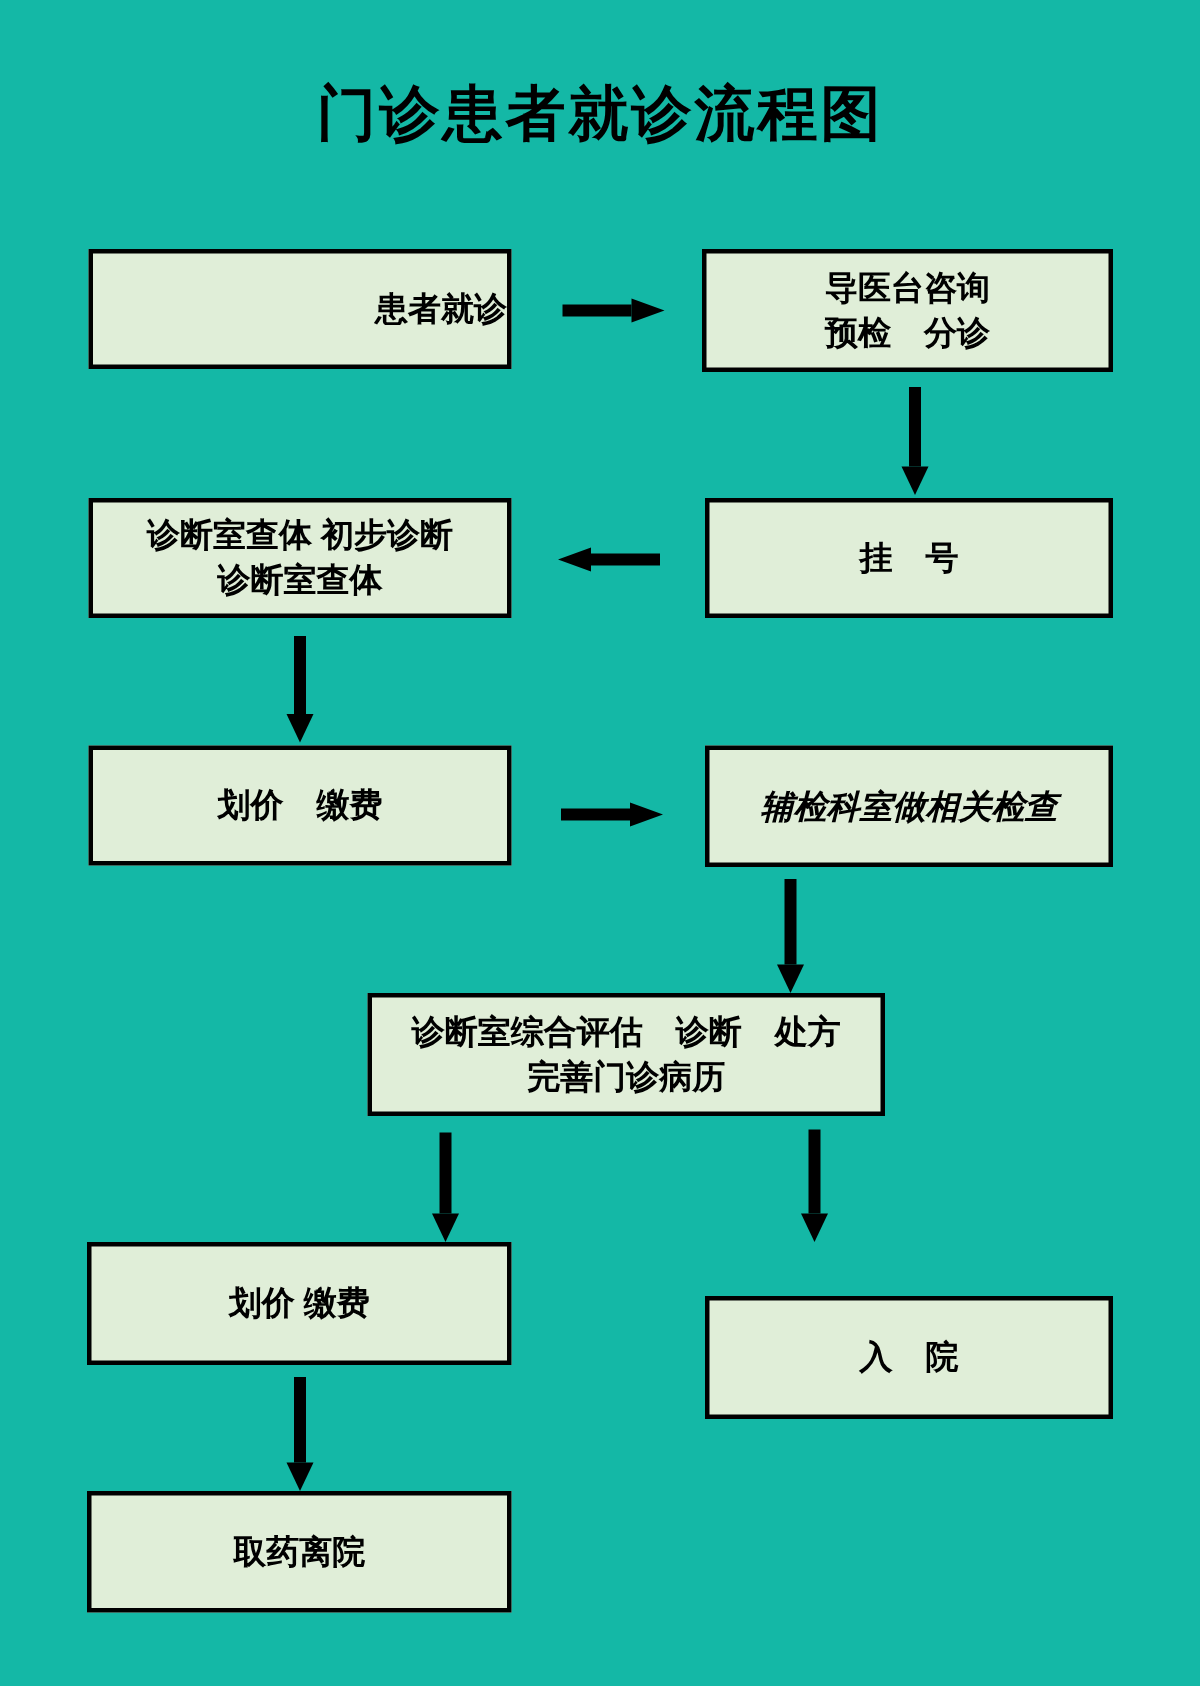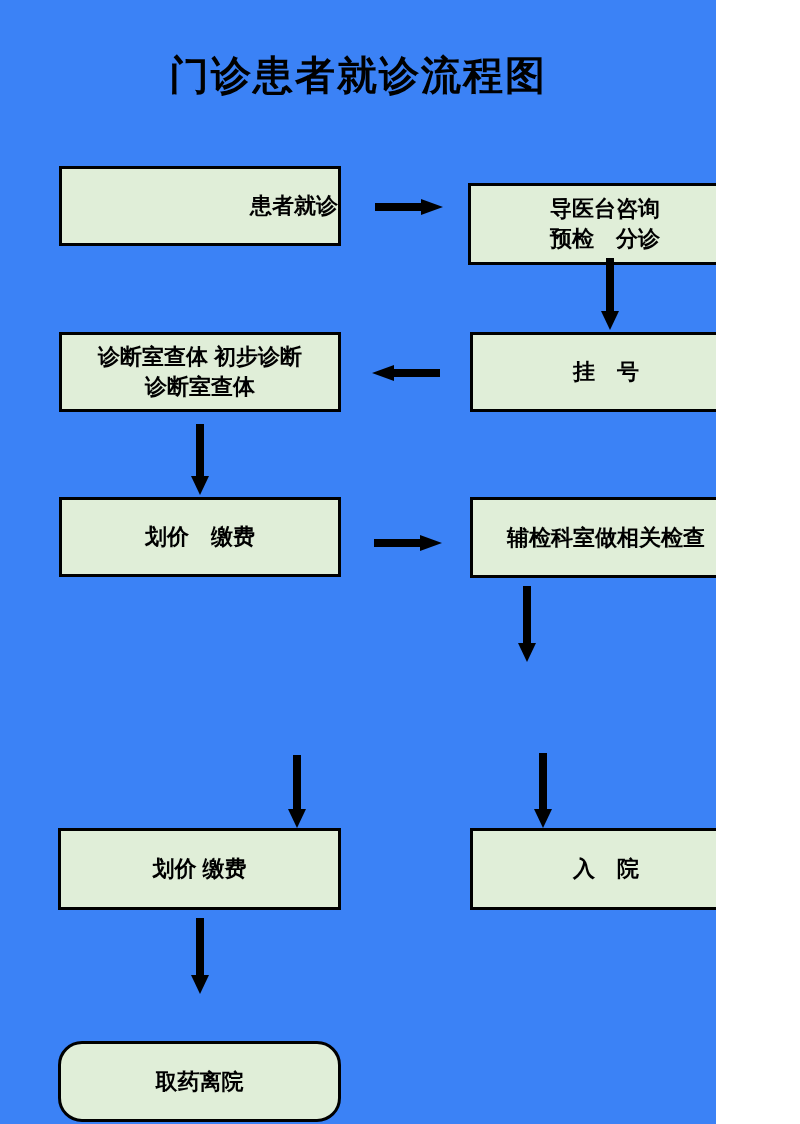--- a/index.html
+++ b/index.html
@@ -1,20 +1,20 @@
 <!DOCTYPE html>
 <html><head>
 <meta charset="utf-8">
 <style>
   html, body { margin: 0; padding: 0; background: #ffffff; }
   #page {
     position: relative;
-    width: 716px;
+    width: 800px;
     height: 1124px;
-    background: #3b82f6;
+    background: #14b8a6;
     font-family: "Liberation Sans", sans-serif;
     color: #000000;
     overflow: hidden;
   }
   .title {
     position: absolute;
     top: 48px;
     left: 0;
     width: 100%;
     text-align: center;
@@ -71,52 +71,56 @@
 <body>
 
 <div id="page">
 
   <div class="title">门诊患者就诊流程图</div>
 
   <div class="box" style="left:59px; top:166px; width:282px; height:80px;align-items:flex-end;">
     <div class="line">患者就诊</div>
   </div>
 
-  <div class="box" style="left:468px; top:166px; width:274px; height:82px;margin-top:17px;">
+  <div class="box" style="left:468px; top:166px; width:274px; height:82px;">
     <div class="line">导医台咨询</div>
     <div class="line">预检　分诊</div>
   </div>
 
   <div class="box" style="left:59px; top:332px; width:282px; height:80px;">
     <div class="line">诊断室查体 初步诊断</div>
     <div class="line">诊断室查体</div>
   </div>
 
   <div class="box" style="left:470px; top:332px; width:272px; height:80px;text-align:right;">
     <div class="line">挂　号</div>
   </div>
 
   <div class="box" style="left:59px; top:497px; width:282px; height:80px;">
     <div class="line">划价　缴费</div>
   </div>
 
-  <div class="box" style="left:470px; top:497px; width:272px; height:81px;">
+  <div class="box" style="left:470px; top:497px; width:272px; height:81px;font-style:italic;">
     <div class="line">辅检科室做相关检查</div>
   </div>
 
+  <div class="box" style="left:245px; top:662px; width:345px; height:82px;">
+    <div class="line">诊断室综合评估　诊断　处方</div>
+    <div class="line">完善门诊病历</div>
+  </div>
 
   <div class="box" style="left:58px; top:828px; width:283px; height:82px;">
     <div class="line">划价 缴费</div>
   </div>
 
-  <div class="box" style="left:470px; top:828px; width:272px; height:82px;justify-content:center;">
+  <div class="box" style="left:470px; top:864px; width:272px; height:82px;justify-content:center;">
     <div class="line">入　院</div>
   </div>
 
-  <div class="box" style="left:58px; top:1041px; width:283px; height:81px;border-radius:24px;">
+  <div class="box" style="left:58px; top:994px; width:283px; height:81px;">
     <div class="line">取药离院</div>
   </div>
 
   <div class="arr arr-right" style="left:375px; top:199px; width:68px; height:16px;">
     <div class="shaft"></div>
     <div class="head"></div>
   </div>
 
   <div class="arr arr-down" style="left:601px; top:258px; width:18px; height:72px;">
     <div class="shaft"></div>

